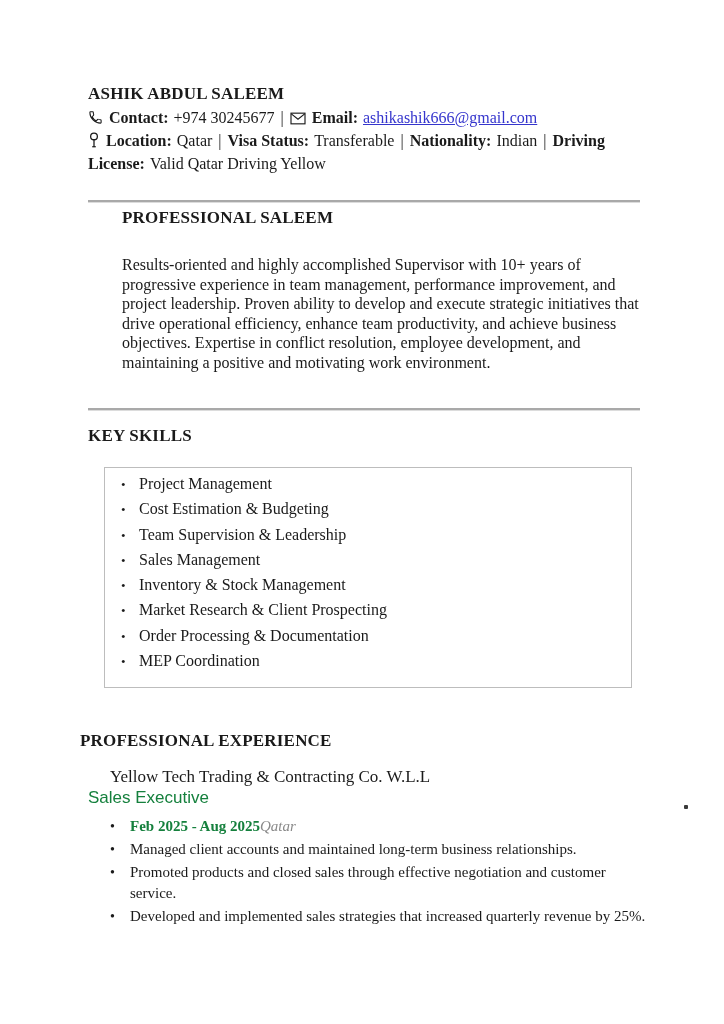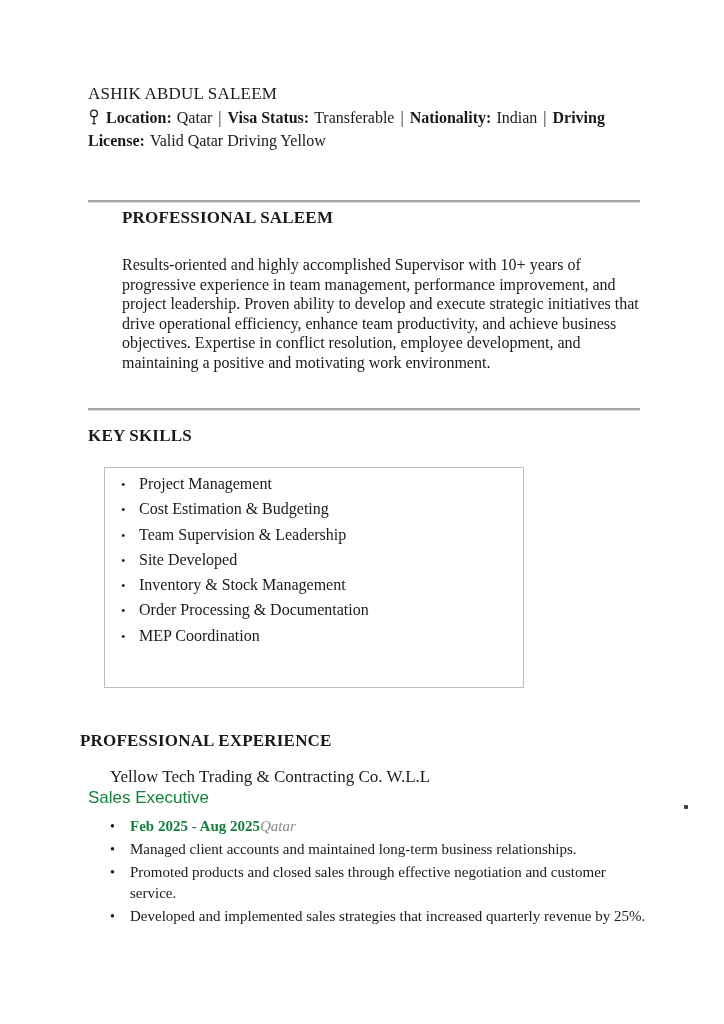--- a/index.html
+++ b/index.html
@@ -3,21 +3,21 @@
 <meta charset="utf-8">
 <style>
   html, body { margin:0; padding:0; background:#ffffff; }
   .page {
     position:relative; width:724px; height:1024px; background:#ffffff;
     font-family:"Liberation Serif", serif; color:#1a1a1a; overflow:hidden;
   }
   
   .name {
     position:absolute; left:88px; top:84px;
-    font-size:17px; font-weight:normal; letter-spacing:0.2px;
+    font-size:17px; font-weight:bold; letter-spacing:0.2px;
   }
   .contact-block {
     position:absolute; left:88px; top:106px; width:560px;
     font-size:16px; line-height:23px;
   }
   .contact-line { white-space:nowrap; }
   .label { font-weight:bold; margin-right:5px; }
   .sep { margin:0 6px; }
   .icon { display:inline-block; vertical-align:-2px; margin-right:6px; }
   .icon svg { display:block; }
@@ -31,21 +31,21 @@
   .summary-heading { left:122px; top:208px; }
   .skills-heading  { left:88px;  top:426px; }
   .exp-heading     { left:80px;  top:731px; }
   
   .summary-text {
     position:absolute; left:122px; top:255px; width:520px;
     font-size:16px; line-height:19.5px;
   }
   
   .skills-box {
-    position:absolute; left:104px; top:467px; width:420px; height:221px;
+    position:absolute; left:104px; top:467px; width:528px; height:221px;
     border:1px solid #bdbdbd; box-sizing:border-box;
   }
   .skills-list { list-style:none; margin:3px 0 0 0; padding:0 0 0 14px; }
   .skills-list li {
     font-size:16px; line-height:25.3px; padding-left:20px; position:relative;
   }
   .skills-list li::before {
     content:"•"; position:absolute; left:2px; font-size:13px; top:1px;
   }
   
@@ -76,20 +76,32 @@
   .date-location { font-style:italic; color:#8a8a8a; }
 </style>
 </head>
 <body>
 
 <div class="page">
 
   <div class="name">ASHIK ABDUL SALEEM</div>
 
   <div class="contact-block">
+    <div class="contact-line">
+      <span class="icon">
+        <svg width="15" height="15" viewBox="0 0 24 24" fill="none" stroke="#1a1a1a" stroke-width="1.7" stroke-linejoin="round">
+          <path d="M6.6 10.8c1.4 2.8 3.8 5.1 6.6 6.6l2.2-2.2c.3-.3.7-.4 1-.2 1.1.4 2.3.6 3.6.6.5 0 1 .4 1 1v3.4c0 .6-.5 1-1 1C11 21 3 13 3 3.9c0-.5.4-1 1-1h3.5c.5 0 1 .5 1 1 0 1.3.2 2.5.6 3.6.1.3 0 .7-.3 1l-2.2 2.3z"></path>
+        </svg>
+      </span><span class="label">Contact:</span><span>+974 30245677</span><span class="sep">|</span><span class="icon">
+        <svg width="16" height="13" viewBox="0 0 24 19" fill="none" stroke="#1a1a1a" stroke-width="1.7">
+          <rect x="1.5" y="1.5" width="21" height="16"></rect>
+          <path d="M2 2.5l10 8 10-8"></path>
+        </svg>
+      </span><span class="label">Email:</span><a class="email-link">ashikashik666@gmail.com</a>
+    </div>
     <div class="location-line">
       <span class="icon">
         <svg width="12" height="16" viewBox="0 0 14 20" fill="none" stroke="#1a1a1a" stroke-width="1.6">
           <circle cx="7" cy="5.5" r="4.2"></circle>
           <path d="M7 9.7V18"></path>
           <path d="M4.8 18.4h4.4"></path>
         </svg>
       </span><span class="label">Location:</span><span>Qatar</span><span class="sep">|</span><span class="label">Visa Status:</span><span>Transferable</span><span class="sep">|</span><span class="label">Nationality:</span><span>Indian</span><span class="sep">|</span><span class="label">Driving License:</span><span>Valid Qatar Driving Yellow</span>
     </div>
   </div>
@@ -100,22 +112,23 @@
   <div class="summary-text">Results-oriented and highly accomplished Supervisor with 10+ years of progressive experience in team management, performance improvement, and project leadership. Proven ability to develop and execute strategic initiatives that drive operational efficiency, enhance team productivity, and achieve business objectives. Expertise in conflict resolution, employee development, and maintaining a positive and motivating work environment.</div>
 
   <div class="rule rule-2"></div>
 
   <div class="section-heading skills-heading">KEY SKILLS</div>
   <div class="skills-box">
     <ul class="skills-list">
       <li>Project Management</li>
       <li>Cost Estimation &amp; Budgeting</li>
       <li>Team Supervision &amp; Leadership</li>
-      <li>Site Developed</li>
+      <li>Sales Management</li>
       <li>Inventory &amp; Stock Management</li>
+      <li>Market Research &amp; Client Prospecting</li>
       <li>Order Processing &amp; Documentation</li>
       <li>MEP Coordination</li>
     </ul>
   </div>
 
   <div class="section-heading exp-heading">PROFESSIONAL EXPERIENCE</div>
   <div class="company">Yellow Tech Trading &amp; Contracting Co. W.L.L</div>
   <div class="job-title">Sales Executive</div>
   <div class="stray-dot"></div>
 

